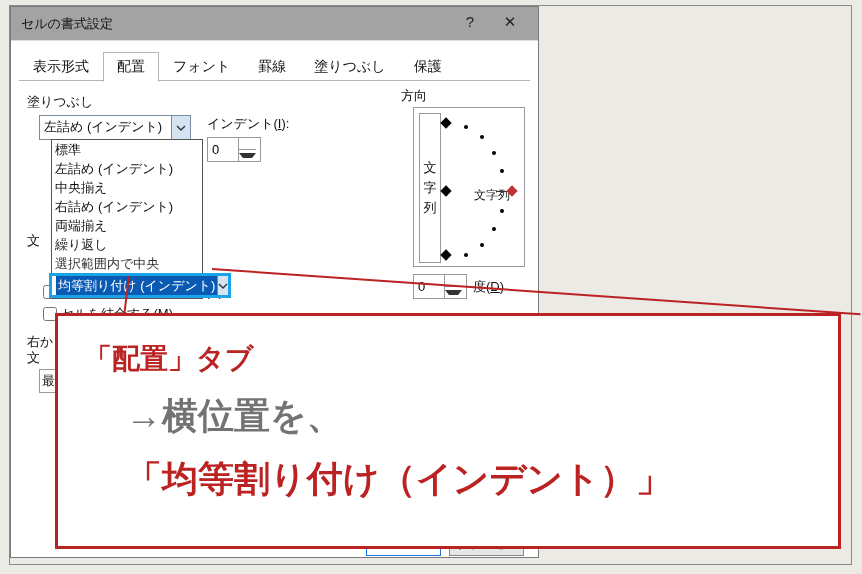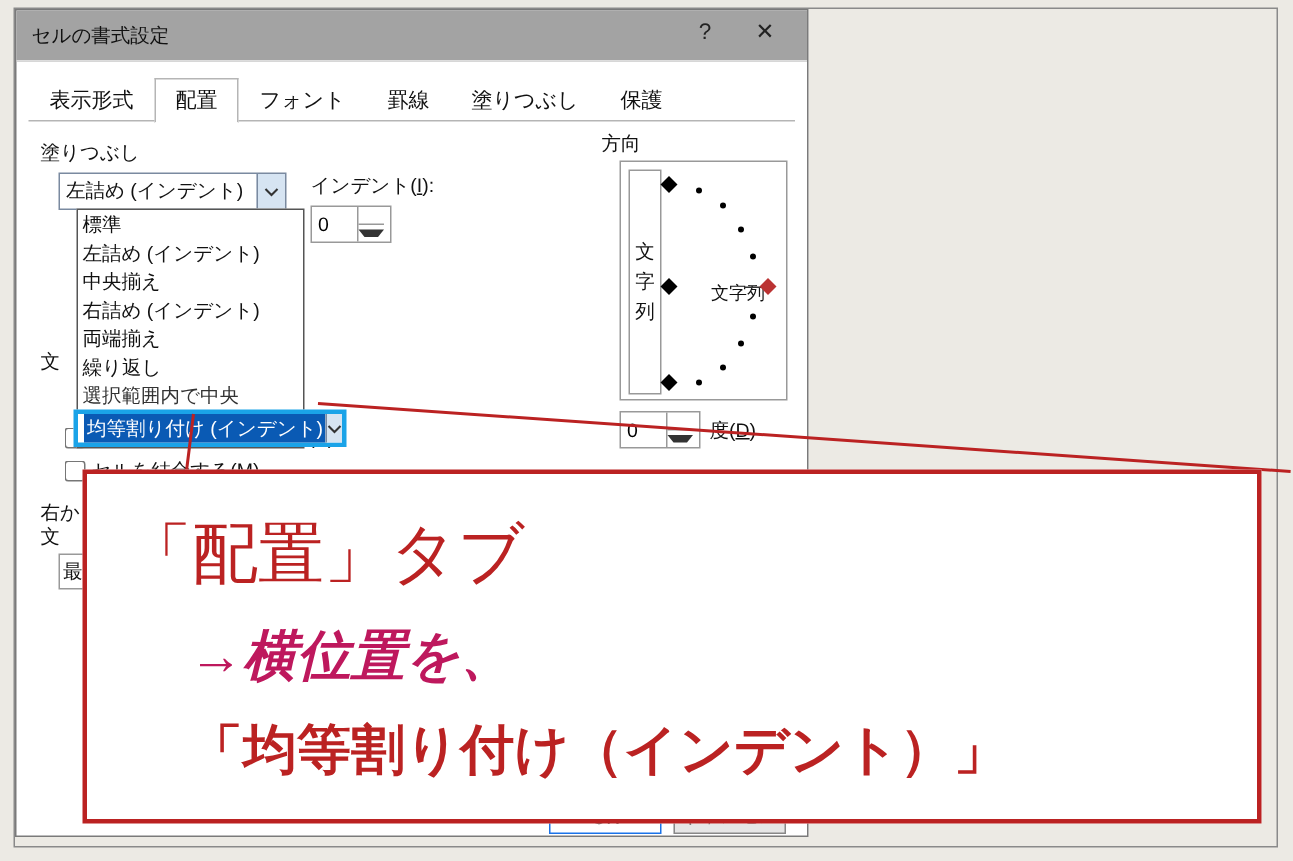--- a/index.html
+++ b/index.html
@@ -63,22 +63,22 @@
 
   .deg-row { position:absolute; left:402px; top:267px; display:flex; align-items:center; gap:6px; font-size:13px;}
 
   
   .btnrow{ position:absolute; left:355px; top:525px; display:flex; gap:8px; }
   .dbtn{ width:75px; height:24px; border:1px solid #888; background:#e6e6e6; font-size:13px; display:flex;align-items:center;justify-content:center; }
   .dbtn.ok{ border:1px solid #1a73e8; background:#fff; color:#111; }
 
   
   .annot{ position:absolute; left:45px; top:307px; width:786px; height:236px; background:#fff; border:3px solid #b22; z-index:50; padding:18px 20px; }
-  .annot .l1{ color:#b22; font-size:44px; font-weight:normal; font-family:"MS PGothic","Meiryo",sans-serif; margin:6px 0 14px 6px;}
-  .annot .l2{ color:#be185d; font-size:36px; font-weight:bold; font-family:"MS PGothic","Meiryo",sans-serif; margin:0 0 14px 48px;font-style:italic;}
+  .annot .l1{ color:#b22; font-size:28px; font-weight:bold; font-family:"MS PGothic","Meiryo",sans-serif; margin:6px 0 14px 6px;}
+  .annot .l2{ color:#737373; font-size:36px; font-weight:bold; font-family:"MS PGothic","Meiryo",sans-serif; margin:0 0 14px 48px;}
   .annot .l3{ color:#b22; font-size:36px; font-weight:bold; font-family:"MS PGothic","Meiryo",sans-serif; margin:0 0 0 48px; white-space:nowrap;}
   .leader-line{ position:absolute; background:#b22; height:2px; transform-origin:left center; z-index:49;}
 
   .hidden-partial{ position:absolute; left:16px; top:342px; font-size:13px;}
   .mini-combo{ position:absolute; left:28px; top:362px; width:28px; height:24px; border:1px solid #999; background:#fff; font-size:13px; padding:2px;}
 </style>
 </head>
 <body>
 
 <div class="frame">

